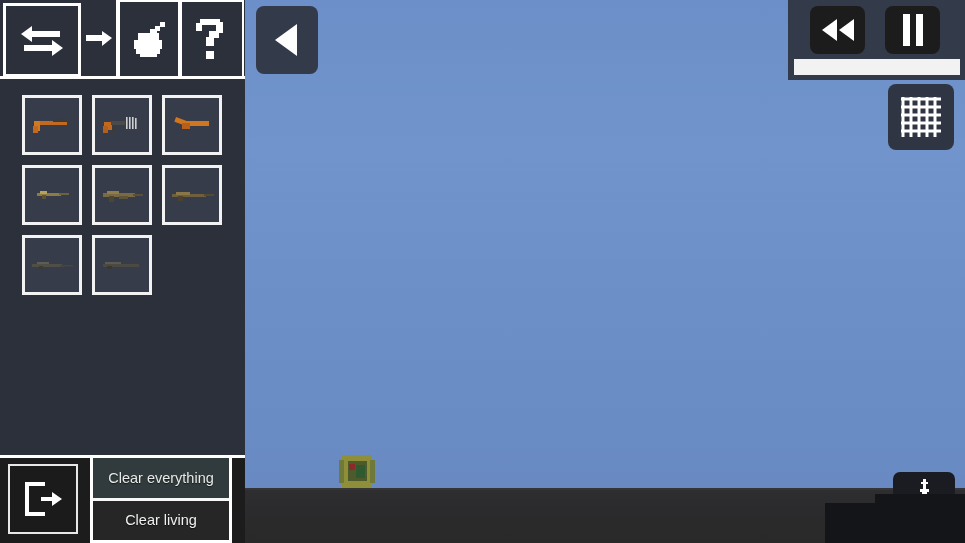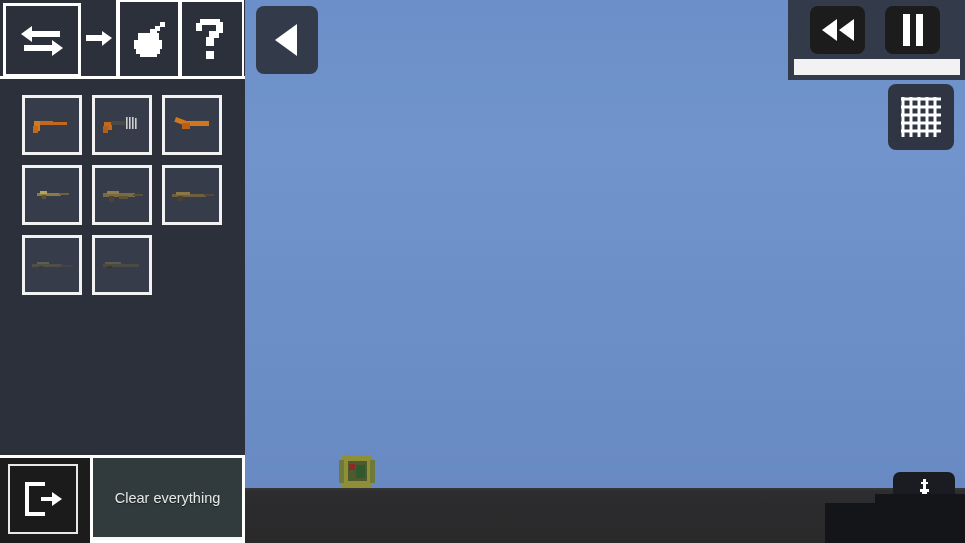--- a/index.html
+++ b/index.html
@@ -114,21 +114,21 @@
     position:absolute; left:0; top:0; width:245px; height:3px; background:#fff;
   }
   #exit-btn{
     position:absolute; left:8px; top:9px; width:70px; height:70px;
     box-sizing:border-box;
     border:2px solid #e8e8e8;
     background:#1b1b1b;
     display:flex;align-items:center;justify-content:center;
   }
   #clear-stack{
-    position:absolute; left:90px; top:0px; width:155px; height:88px;
+    position:absolute; left:90px; top:0px; width:142px; height:88px;
     box-sizing:border-box;
     border:3px solid #ffffff;
     background:#14532d;
     display:flex;flex-direction:column;
   }
   .clear-btn{
     flex:1; display:flex;align-items:center;justify-content:center;
     color:#f0f0f0; font-size:14.5px;
     background:#2e2e2e;
     box-sizing:border-box;
@@ -357,20 +357,21 @@
           </g>
           <g fill="#ffffff">
             <rect x="20" y="18" width="16" height="4"></rect>
             <polygon points="31,13 31,27 41,20"></polygon>
           </g>
         </svg>
       </div>
 
       <div id="clear-stack">
         <div id="clear-everything" class="clear-btn">Clear everything</div>
+        <div id="clear-living" class="clear-btn">Clear living</div>
       </div>
     </div>
   </div>
 
   <div id="collapse-btn" class="rbtn">
     <svg class="icon-svg" width="34" height="38" viewBox="0 0 34 38">
       <polygon points="27,3 27,35 5,19" fill="#ffffff"></polygon>
     </svg>
   </div>
 

